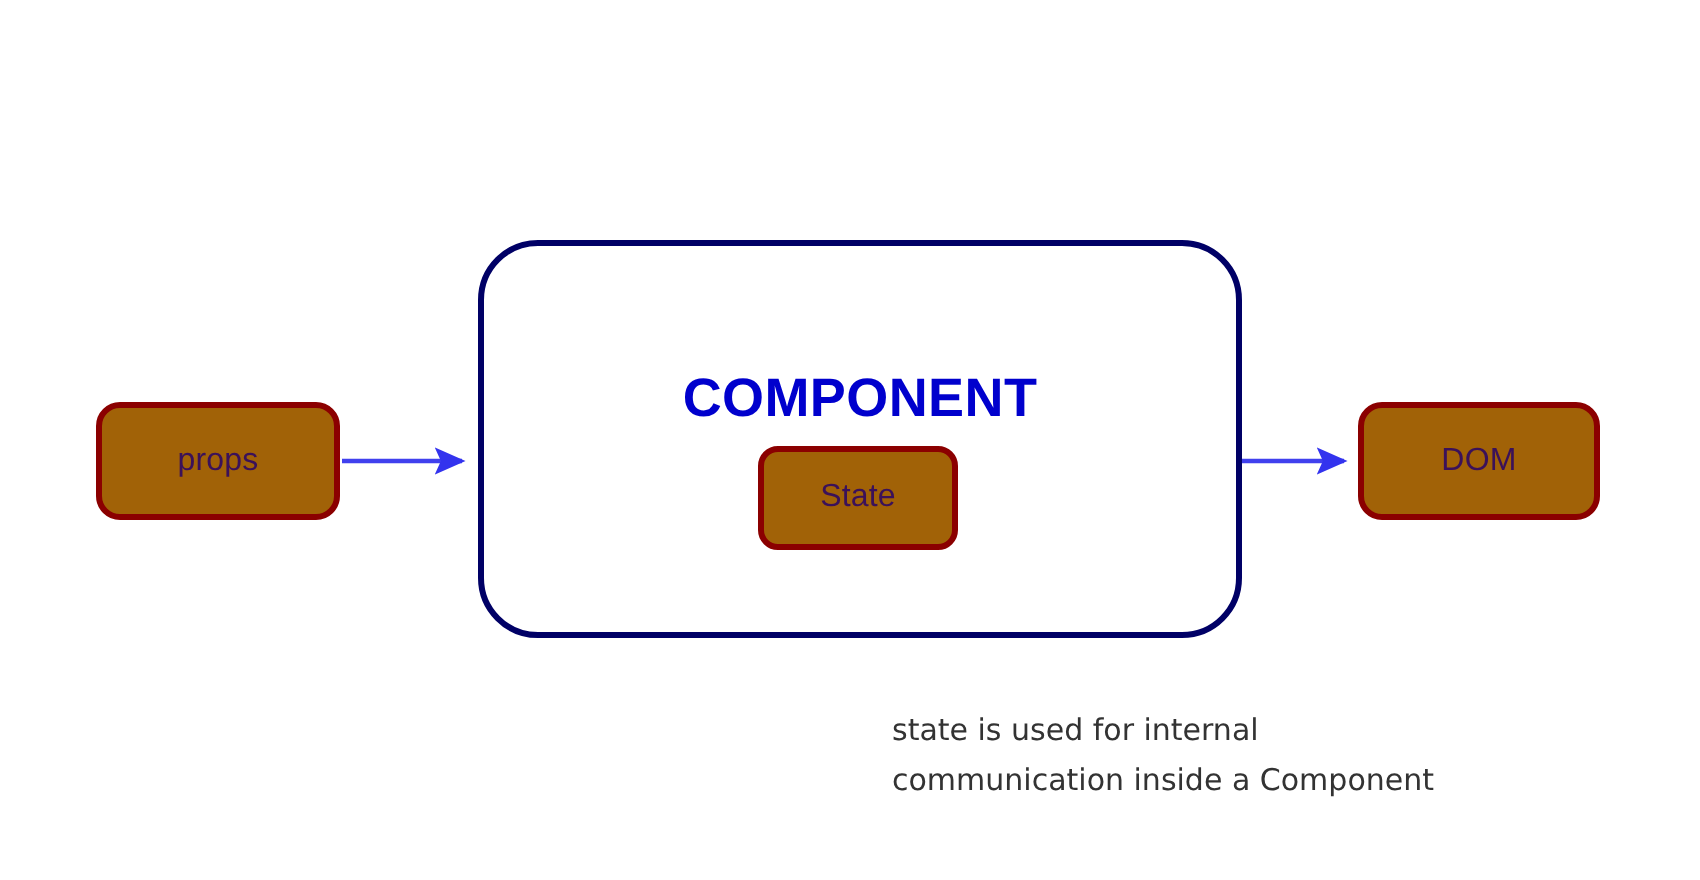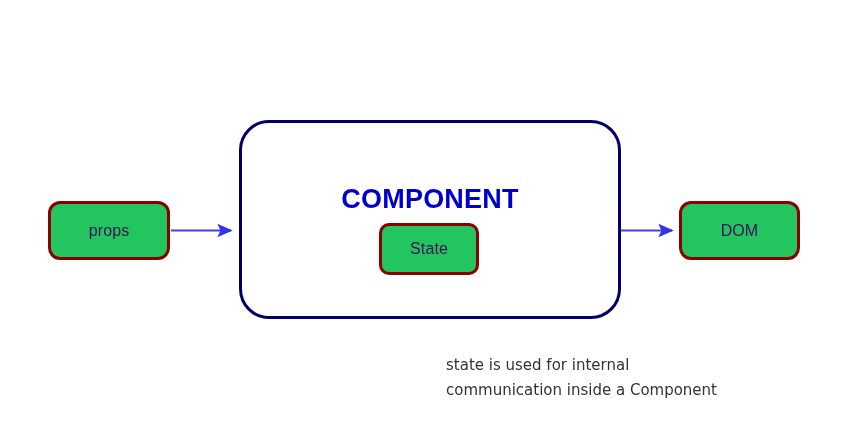--- a/index.html
+++ b/index.html
@@ -21,21 +21,21 @@
     left: 0;
     top: 0;
     width: 734px;
     height: 440px;
   }
 
   
   .node {
     position: absolute;
     box-sizing: border-box;
-    background: #22c55e;
+    background: #a16207;
     display: flex;
     align-items: center;
     justify-content: center;
     text-align: center;
   }
 
   
   .node-red {
     border: 3px solid #8b0000;
     border-radius: 12px;

